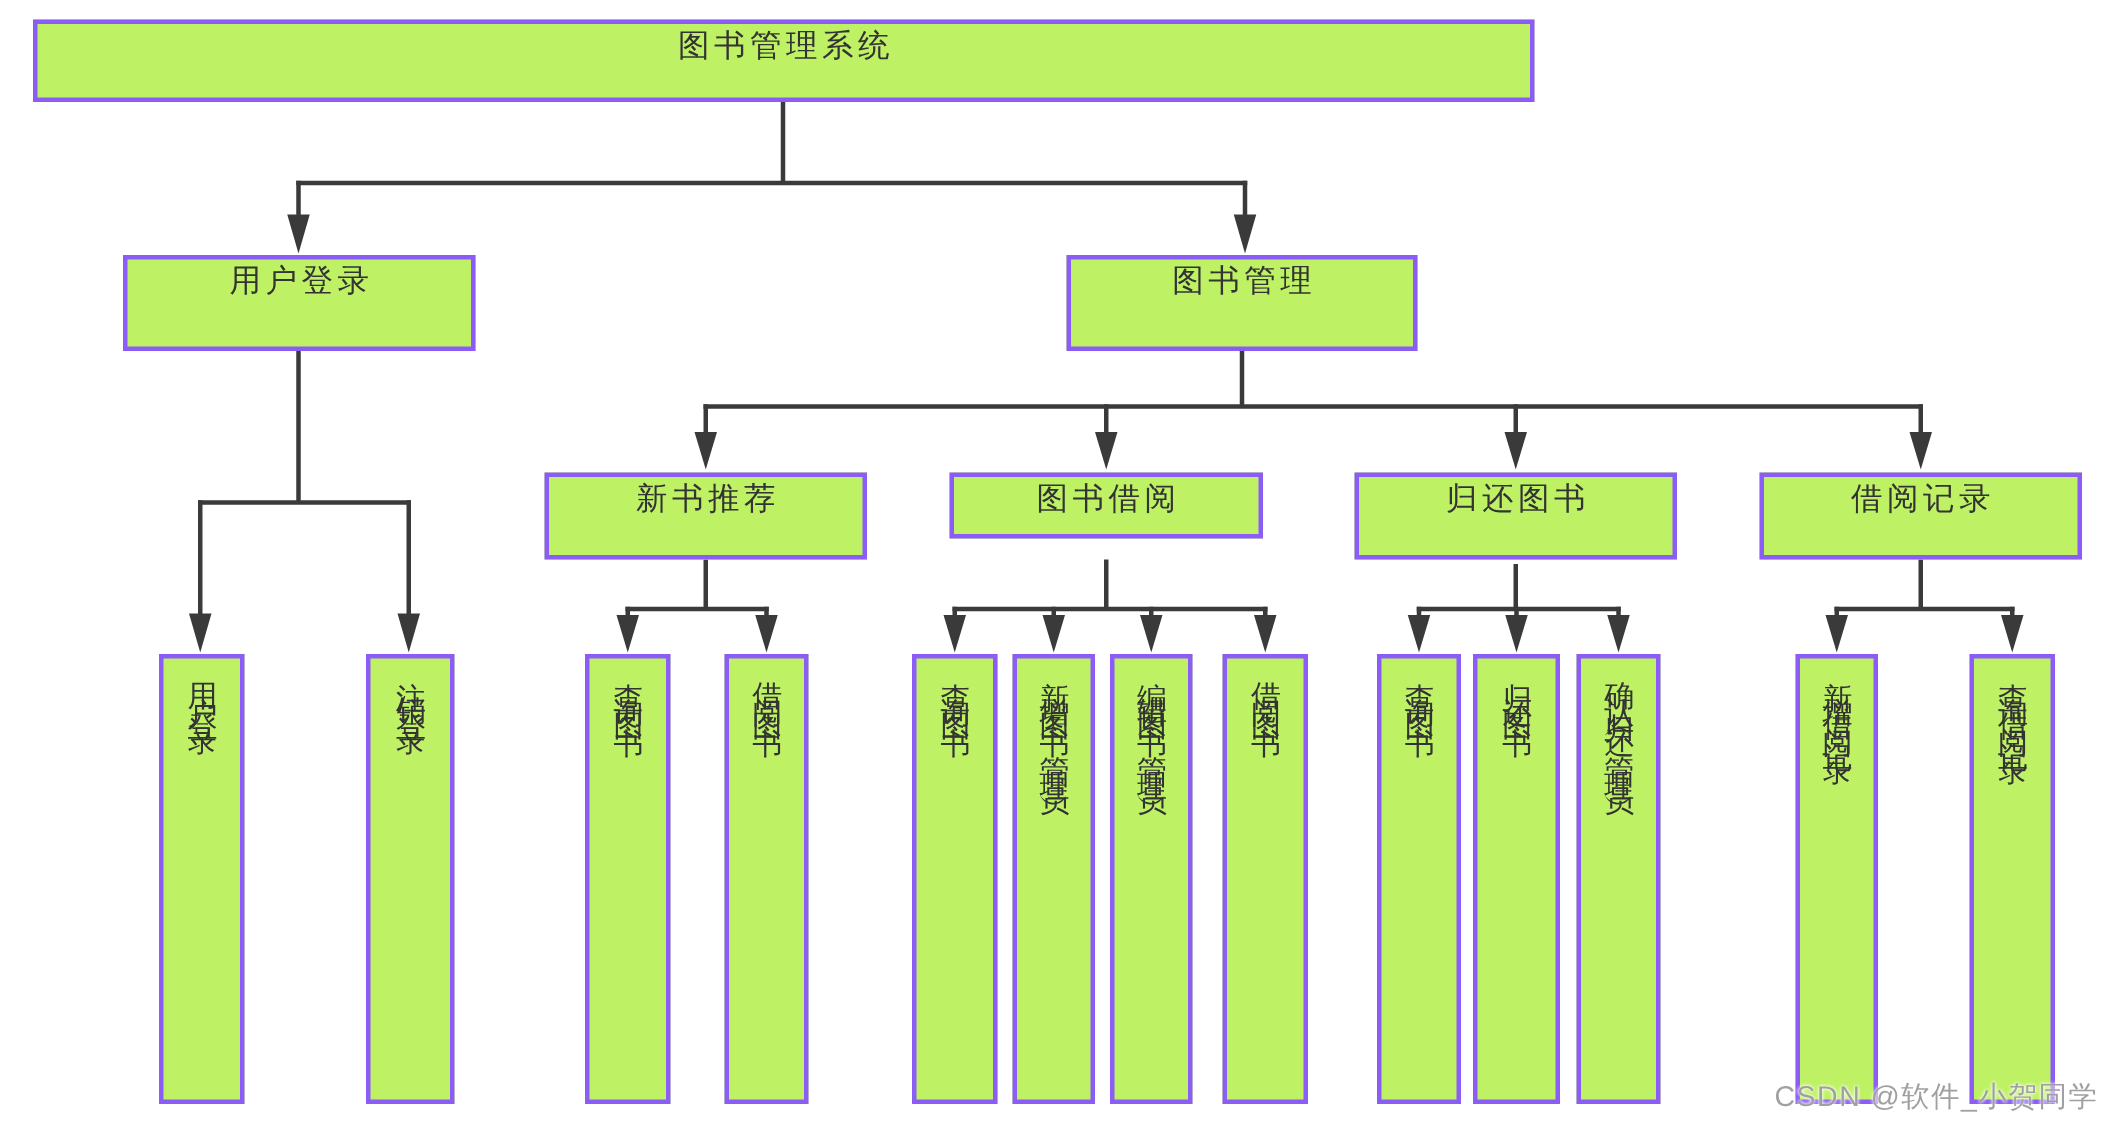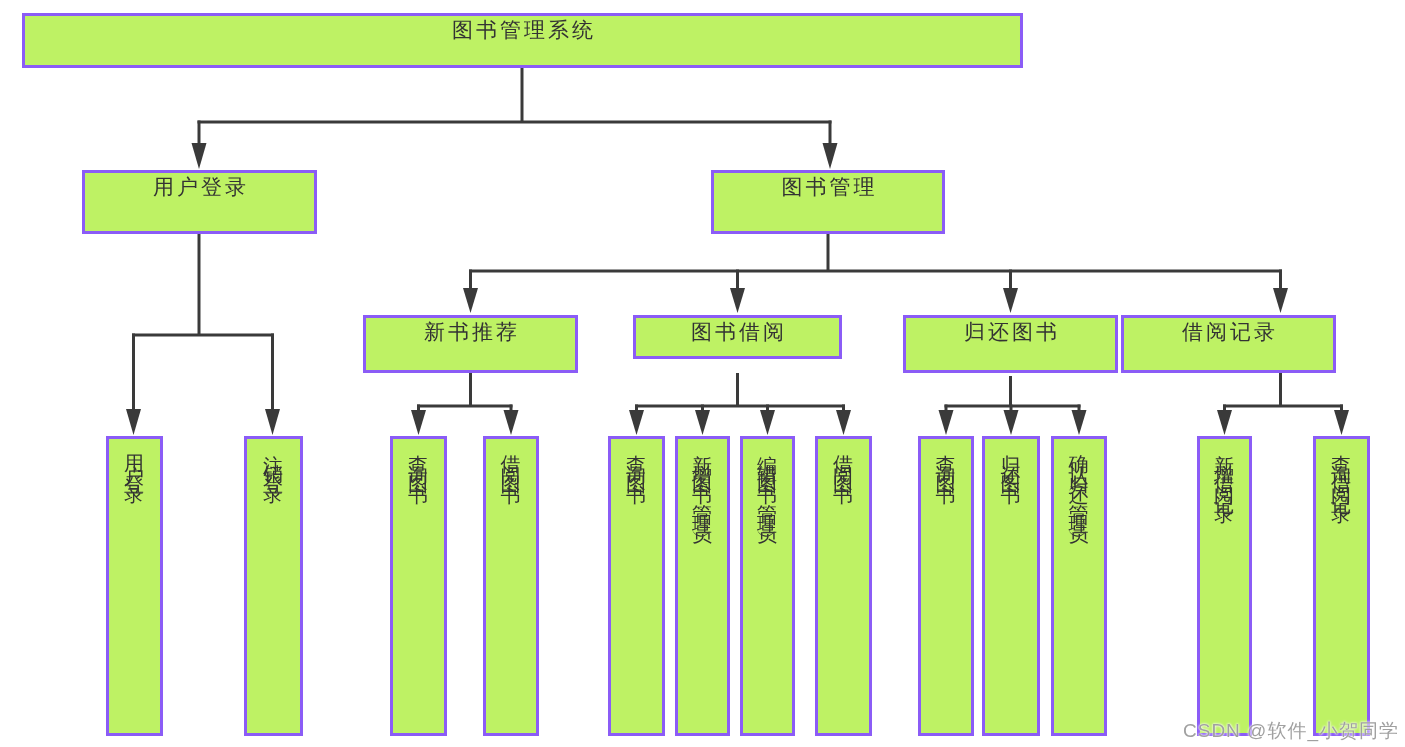--- a/index.html
+++ b/index.html
@@ -125,21 +125,21 @@
 
   <div class="node h" style="left:363px;top:315px;width:215px;height:58px">
     <span>新书推荐</span>
   </div>
   <div class="node h" style="left:633px;top:315px;width:209px;height:44px">
     <span>图书借阅</span>
   </div>
   <div class="node h" style="left:903px;top:315px;width:215px;height:58px">
     <span>归还图书</span>
   </div>
-  <div class="node h" style="left:1121px;top:315px;width:215px;height:58px">
+  <div class="node h" style="left:1173px;top:315px;width:215px;height:58px">
     <span>借阅记录</span>
   </div>
 
   <div class="node v" style="left:106px;top:436px;width:57px;height:300px">
     <span>用户登录</span>
   </div>
   <div class="node v" style="left:244px;top:436px;width:59px;height:300px">
     <span>注销登录</span>
   </div>
   <div class="node v" style="left:390px;top:436px;width:57px;height:300px">

